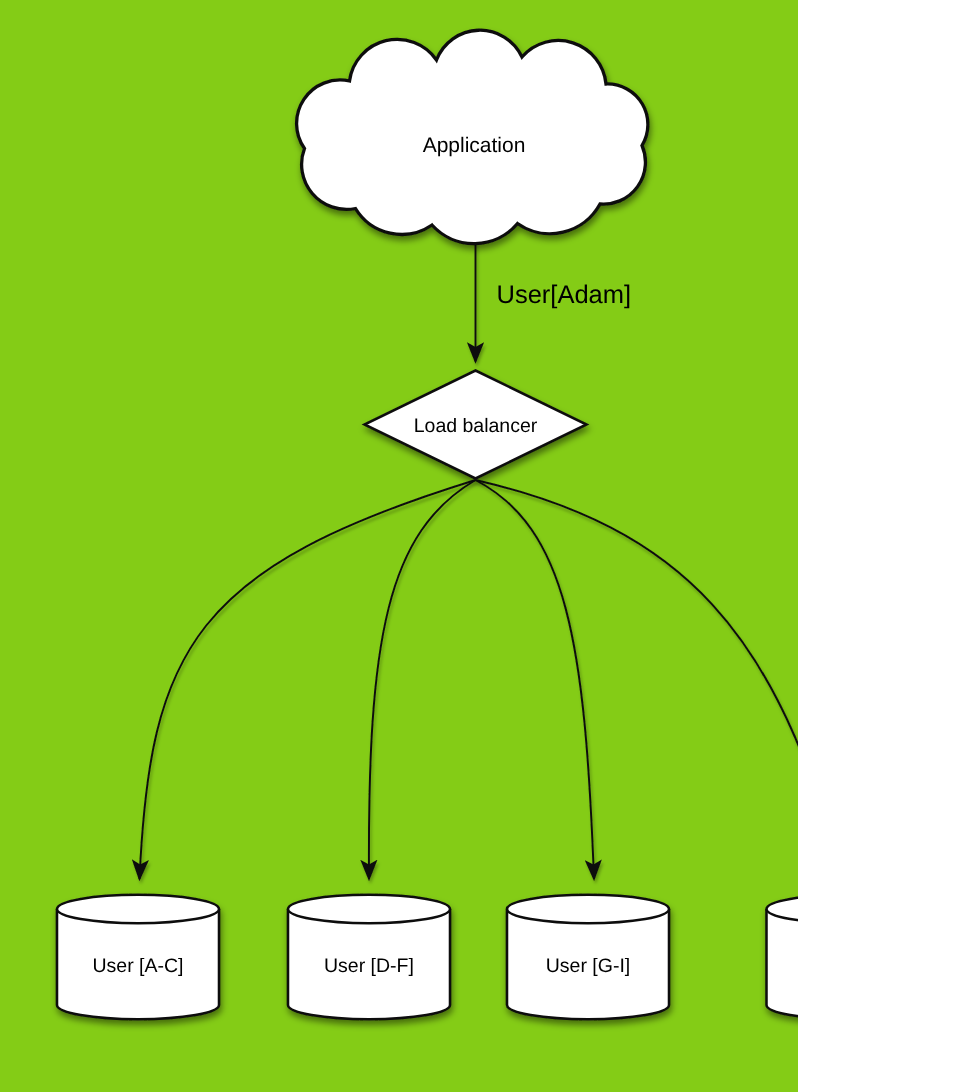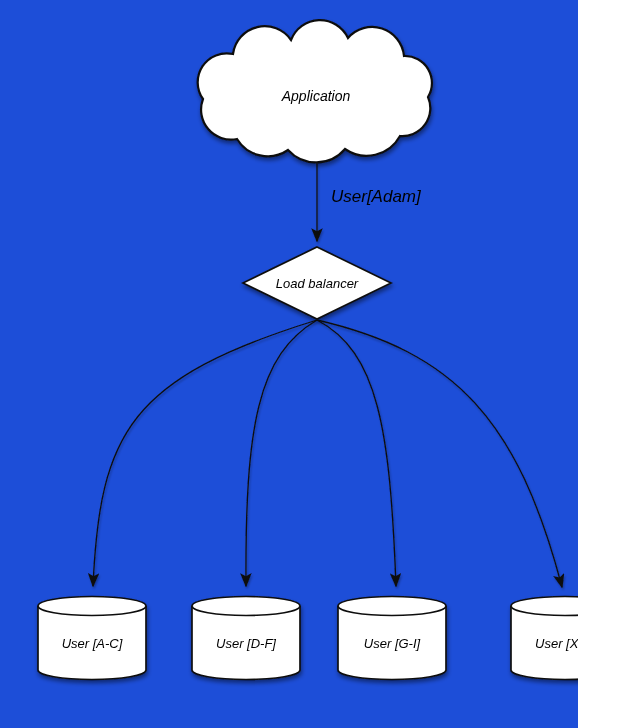--- a/index.html
+++ b/index.html
@@ -2,26 +2,25 @@
 <html><head>
 <meta charset="utf-8">
 <style>
   html, body {
     margin: 0;
     padding: 0;
     background: #ffffff;
   }
   .canvas {
     position: relative;
-    width: 578px;
+    width: 532px;
     height: 728px;
-    background: #1d4ed8;
+    background: #84cc16;
     font-family: "Liberation Sans", sans-serif;
     overflow: hidden;
-    font-style: italic;
   }
   svg { display: block; }
   .shape {
     fill: #ffffff;
     stroke: #111111;
   }
   .edge {
     fill: none;
     stroke: #111111;
     stroke-width: 1.3;

